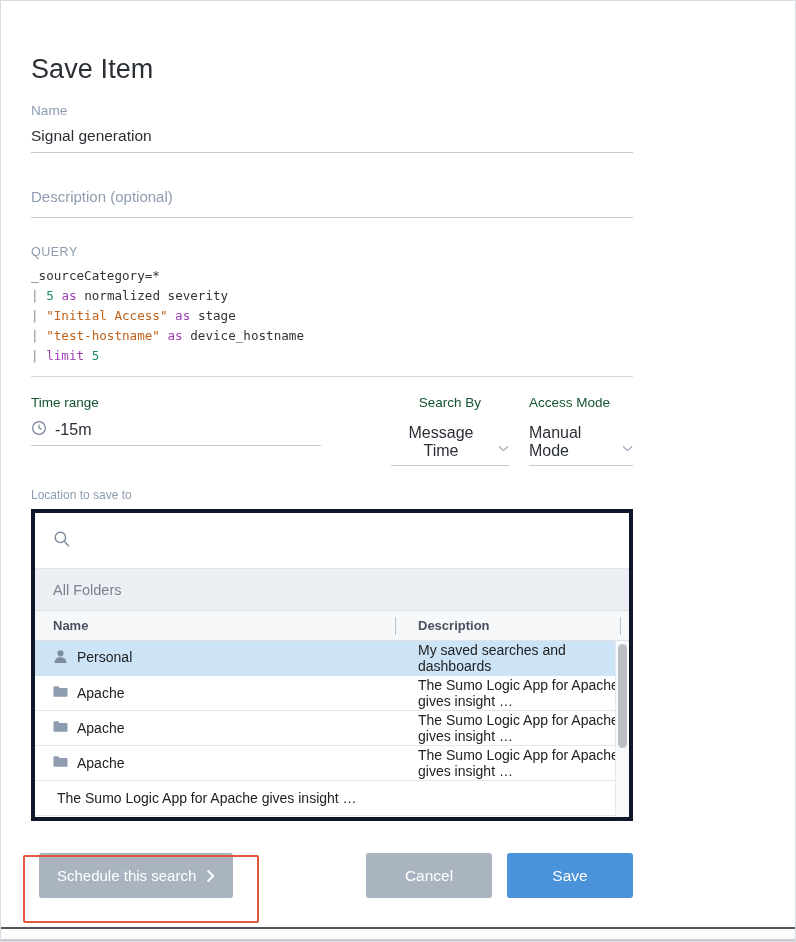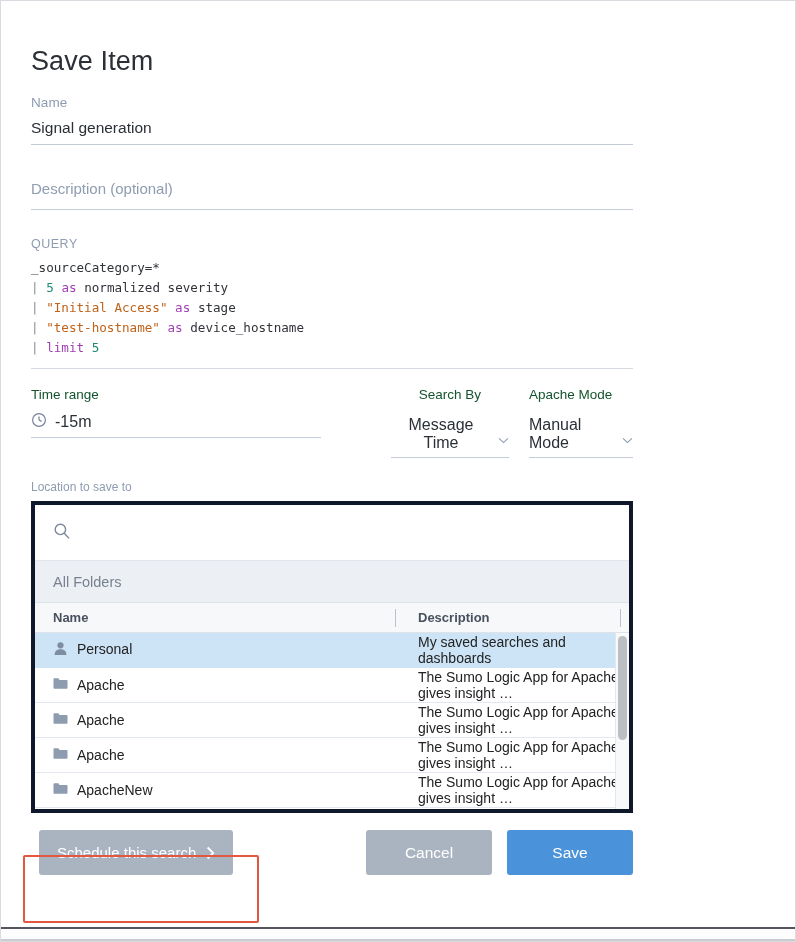--- a/index.html
+++ b/index.html
@@ -11,21 +11,21 @@
   #page {
     position: relative;
     width: 796px;
     height: 942px;
     background: #ffffff;
     border: 1px solid #d8dbe0;
     overflow: hidden;
   }
   #dialog {
     position: absolute;
-    left: 0; top: 0;
+    left: 0; top: 8px;
     width: 662px;
     height: 926px;
     background: #ffffff;
     padding: 12px 30px;
   }
   .bottom-strip {
     position: absolute;
     left: 0; top: 926px;
     width: 794px; height: 14px;
     background: #fdfdfd;
@@ -232,21 +232,21 @@
     width: 9px;
     height: 104px;
     background: #bbbfc4;
     border-radius: 5px;
   }
 
   
   .footer {
     margin-top: 17px;
     display: flex;
-    align-items: flex-start;
+    align-items: flex-end;
     height: 60px;
   }
   .schedule-highlight {
     position: absolute;
     left: 22px;
     top: 854px;
     width: 236px;
     height: 68px;
     border: 2px solid #e2573f;
     border-radius: 2px;
@@ -334,21 +334,21 @@
           <span class="sel-value">Message Time</span>
           <span class="chevron">
             <svg width="11" height="7" viewBox="0 0 11 7">
               <polyline points="1,1.4 5.5,5.6 10,1.4" fill="none" stroke="#8e9cb0" stroke-width="1.1"></polyline>
             </svg>
           </span>
         </div>
       </div>
 
       <div class="col-mode">
-        <div class="sel-label">Apache Mode</div>
+        <div class="sel-label">Access Mode</div>
         <div class="sel-value-wrap">
           <span class="sel-value">Manual Mode</span>
           <span class="chevron">
             <svg width="11" height="7" viewBox="0 0 11 7">
               <polyline points="1,1.4 5.5,5.6 10,1.4" fill="none" stroke="#8e9cb0" stroke-width="1.1"></polyline>
             </svg>
           </span>
         </div>
       </div>
 
@@ -424,28 +424,20 @@
                 <svg width="15" height="13" viewBox="0 0 15 13">
                   <path d="M0.5 2.2 C0.5 1.6 0.9 1.3 1.4 1.3 L5.4 1.3 L6.6 2.9 L13.6 2.9 C14.1 2.9 14.5 3.3 14.5 3.8 L14.5 11 C14.5 11.5 14.1 11.8 13.6 11.8 L1.4 11.8 C0.9 11.8 0.5 11.5 0.5 11 Z" fill="#8d9cae"></path>
                 </svg>
               </span>
               <span class="td-name-text">Apache</span>
             </div>
             <div class="td-desc">The Sumo Logic App for Apache gives insight …</div>
           </div>
 
           <div class="tbl-row">
-            <div class="td-name">
-              <span>
-                <svg width="15" height="13" viewBox="0 0 15 13">
-                  <path d="M0.5 2.2 C0.5 1.6 0.9 1.3 1.4 1.3 L5.4 1.3 L6.6 2.9 L13.6 2.9 C14.1 2.9 14.5 3.3 14.5 3.8 L14.5 11 C14.5 11.5 14.1 11.8 13.6 11.8 L1.4 11.8 C0.9 11.8 0.5 11.5 0.5 11 Z" fill="#8d9cae"></path>
-                </svg>
-              </span>
-              <span class="td-name-text">ApacheNew</span>
-            </div>
             <div class="td-desc">The Sumo Logic App for Apache gives insight …</div>
           </div>
 
           <div class="scrollbar-track">
             <div class="scrollbar-thumb"></div>
           </div>
 
         </div>
       </div>
     </div>

